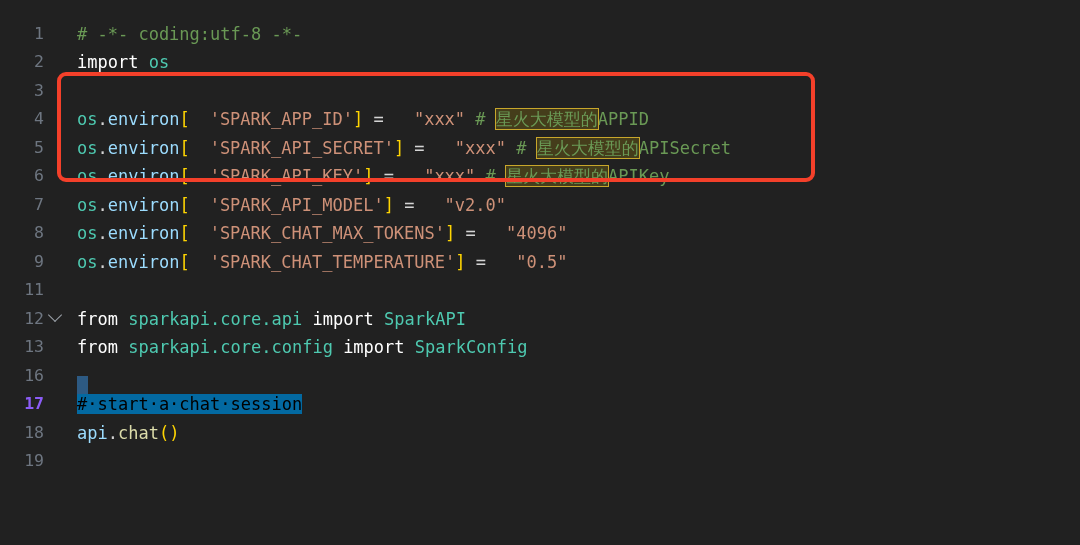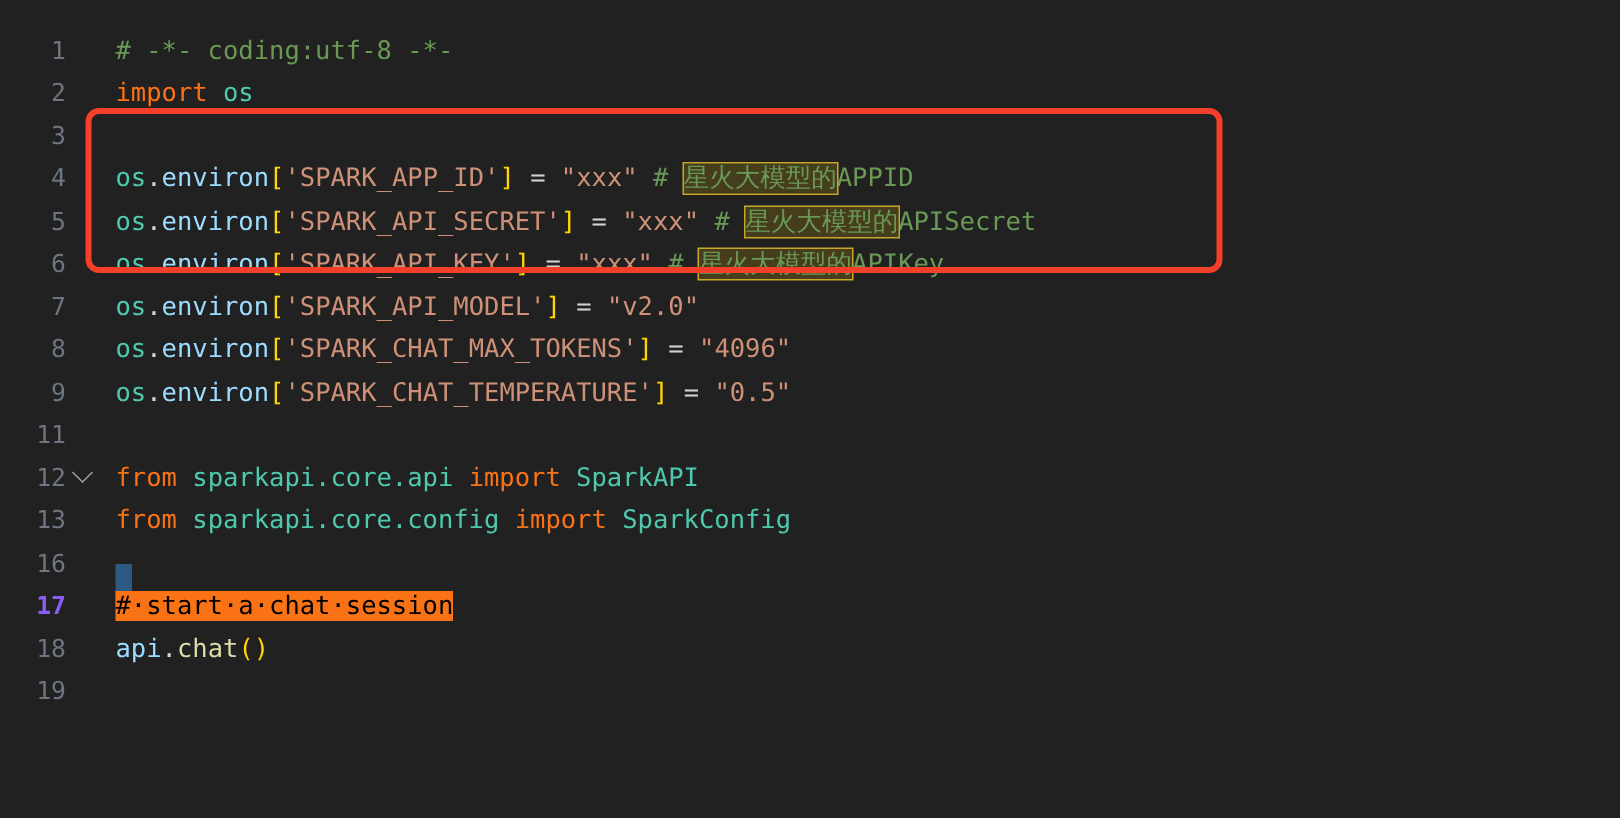--- a/index.html
+++ b/index.html
@@ -66,37 +66,37 @@
     padding-left: 11px;
     position: relative;
     flex: 1;
   }
 
   
   .c-obj    { color: #4ec9b0; }   
   .c-punct  { color: #d4d4d4; }   
   .c-attr   { color: #9cdcfe; }   
   .c-brack  { color: #ffd502; }   
-  .c-str    { color: #ce9178; }   
+  .c-str    { color: #ce9178; margin-left: 20px; }   
   .c-com    { color: #6a9955; }   
-  .c-kw     { color: #f97316; }   
+  .c-kw     { color: #ffffff; }   
   .c-fn     { color: #dcdcaa; }   
   .c-op     { color: #ffd502; }   
 
   
   .hl {
     background: #453d1b;
     outline: 1.5px solid #c8a72b;
     outline-offset: -0.5px;
     color: #6a9955;
     margin-top: 34px;
   }
   
   .sel {
-    background: #f97316;
+    background: #0369a1;
   }
   .sel-block {
     position: absolute;
     background: #2d5a83;
   }
 
   
   #red-box {
     position: absolute;
     left: 57px;

